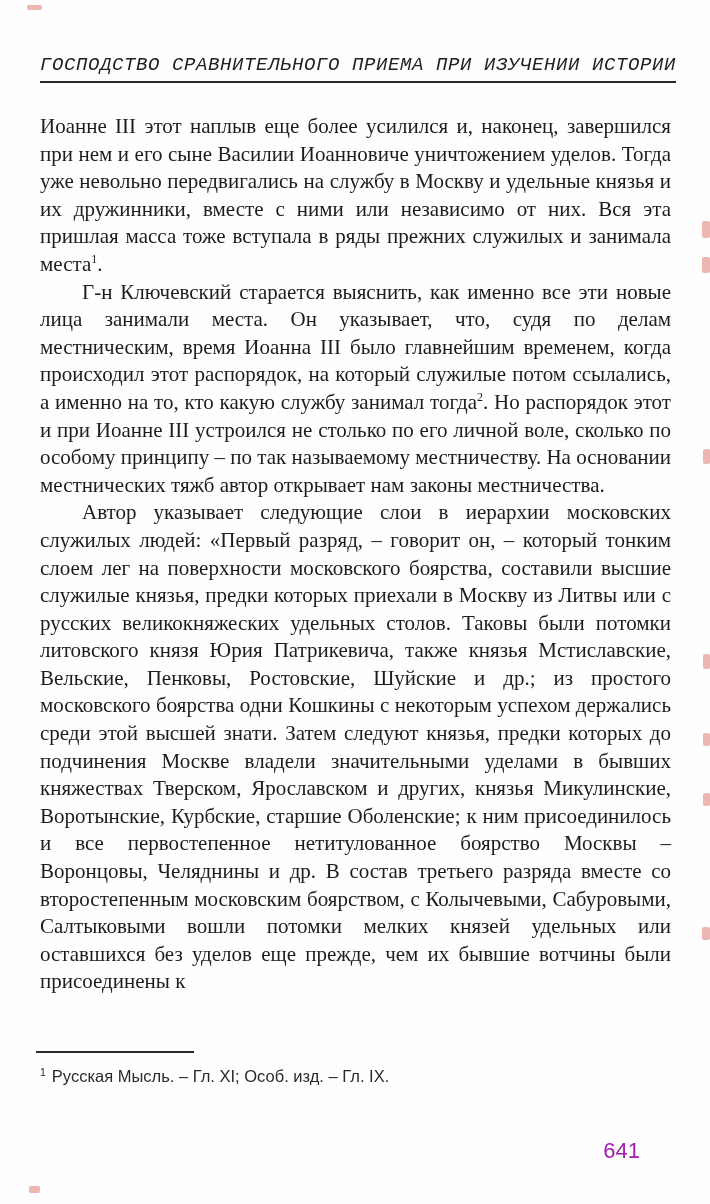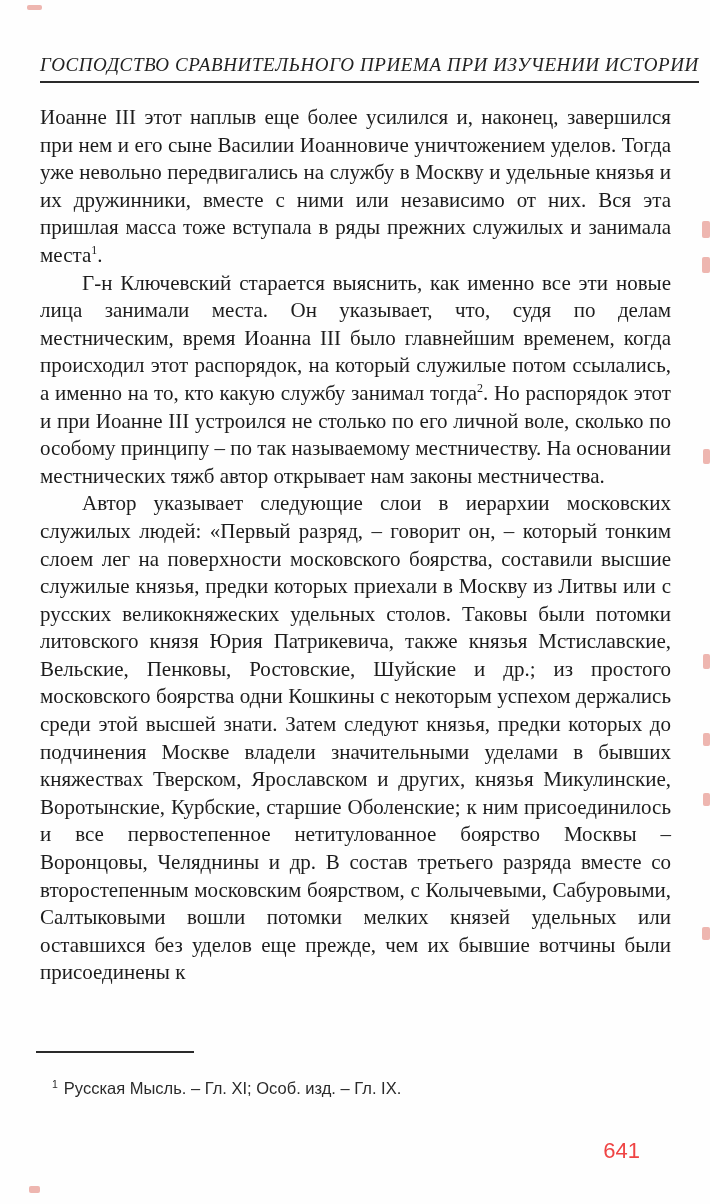--- a/index.html
+++ b/index.html
@@ -13,35 +13,35 @@
     height: 1204px;
     background: #fefefe;
     overflow: hidden;
     color: #1c1c1c;
   }
   .running-header {
     position: absolute;
     top: 54px;
     left: 40px;
     width: 630px;
-    font-family: Liberation Serif, serif;
+    font-family: Liberation Mono, monospace;
     font-style: italic;
     font-size: 19px;
     letter-spacing: 0.6px;
     color: #222;
     white-space: nowrap;
   }
   .running-header .header-text {
     display: inline-block;
     border-bottom: 2px solid #2a2a2a;
     padding-bottom: 5px;
   }
   .body-text {
     position: absolute;
-    top: 104px;
+    top: 113px;
     left: 40px;
     width: 631px;
     font-family: "Liberation Serif", "DejaVu Serif", serif;
     font-size: 21px;
     line-height: 27.6px;
     text-align: justify;
     color: #1c1c1c;
   }
   .body-text p.para {
     margin: 0;
@@ -67,35 +67,35 @@
     position: absolute;
     top: 1058px;
     left: 36px;
     width: 620px;
     font-family: "Liberation Sans", "DejaVu Sans", sans-serif;
     font-size: 16.5px;
     line-height: 29px;
     color: #2a2a2a;
   }
   .footnotes .footnote {
-    margin: 16px;
+    margin: 4px;
   }
   .footnotes sup {
     font-size: 10.5px;
     line-height: 0;
     vertical-align: super;
     margin-right: 6px;
   }
   .page-number {
     position: absolute;
     top: 1138px;
     right: 70px;
     font-family: "Liberation Sans", "DejaVu Sans", sans-serif;
     font-size: 22px;
-    color: #ef4444;
+    color: #a21caf;
   }
   .scan-mark {
     position: absolute;
     background: rgba(224, 122, 112, 0.55);
     border-radius: 2px;
   }
   .mark-top-left    { left: 27px;  top: 5px;    width: 15px; height: 5px;  }
   .mark-right-1     { left: 702px; top: 221px;  width: 8px;  height: 17px; }
   .mark-right-2     { left: 702px; top: 257px;  width: 8px;  height: 16px; }
   .mark-right-3     { left: 703px; top: 449px;  width: 7px;  height: 15px; }

